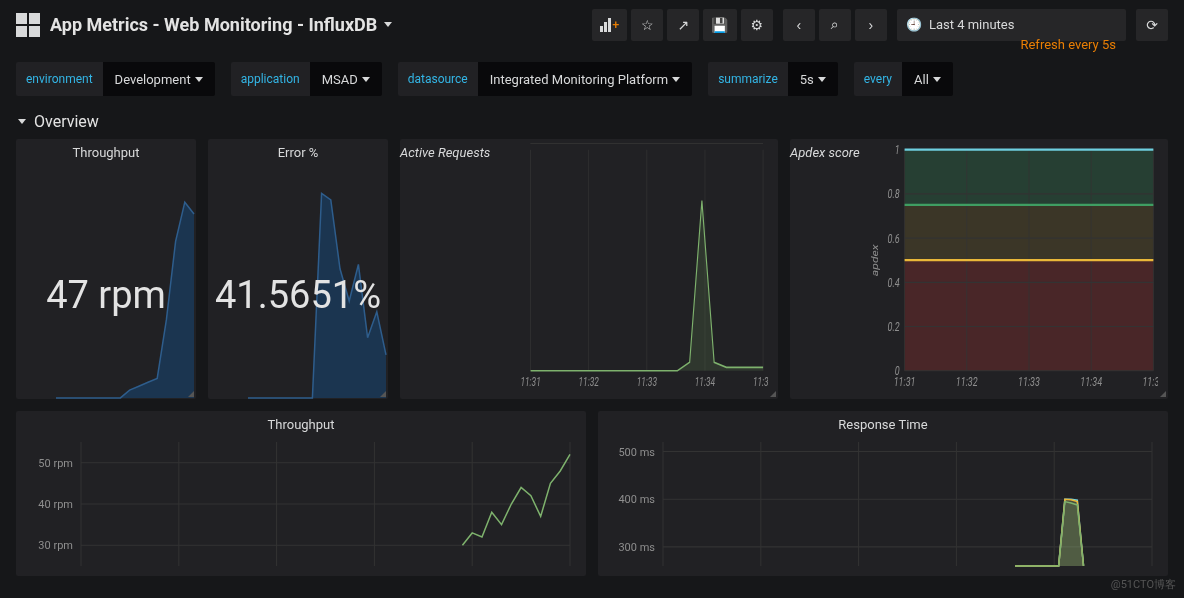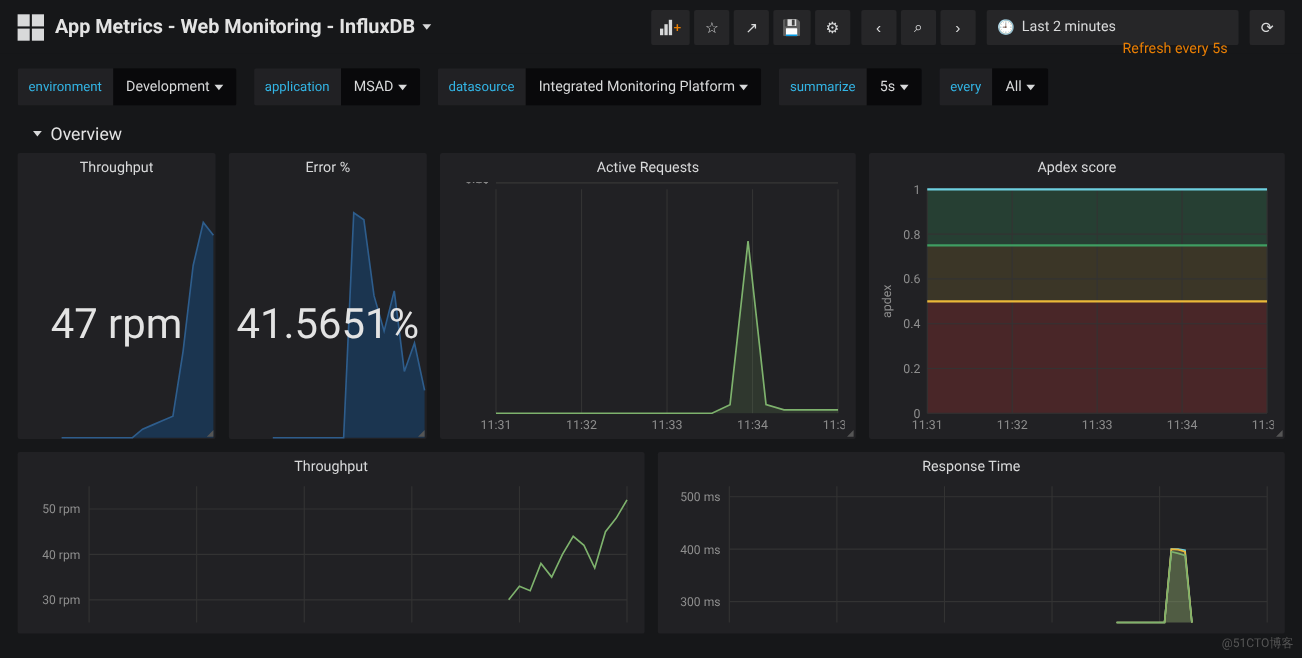--- a/index.html
+++ b/index.html
@@ -58,36 +58,36 @@
     display:flex; align-items:center;
     font-size:12px;
   }
   .varval {
     background: #09090b;
     color: #d8d9da;
     padding: 0 12px;
     display:flex; align-items:center; gap:4px;
     font-size:13px;
   }
-  .rowtitle { display:flex; align-items:center; gap:8px; padding: 4px 30px 8px; font-size:16px; color:#e3e3e3; cursor:pointer;}
+  .rowtitle { display:flex; align-items:center; gap:8px; padding: 4px 18px 8px; font-size:16px; color:#e3e3e3; cursor:pointer;}
   .rowtitle .chev { width:0;height:0;border-left:4px solid transparent;border-right:4px solid transparent;border-top:5px solid #d8d9da;}
   .grid {
     display:flex; gap:12px; padding: 0 16px;
   }
   .panel {
     background: #212124;
     border-radius: 2px;
     position:relative;
   }
   .panel-title { text-align:center; font-size:13px; color:#d8d9da; padding: 6px 0 2px; }
   .sparkpanel { width:180px; height:260px; display:flex; flex-direction:column; }
   .bignum { font-size: 38px; text-align:center; color:#e3e3e3; }
   .sparkwrap { position:relative; flex:1; }
   .sparkwrap .bignum { position:absolute; top:50%; left:0; right:0; transform:translateY(-65%); z-index:2;margin-top:21px;}
-  .chartpanel { flex:1; height:260px; display:flex; flex-direction:column; }
+  .chartpanel { flex:1; height:260px; display:flex; flex-direction:row;font-style:italic; }
   .plot { flex:1; position:relative; margin:4px 10px 6px 10px; }
   .axis-tick { font-size:11px; fill:#8e8e8e; }
   .grid2 { display:flex; gap:12px; padding: 12px 16px 0; }
   .widepanel { flex:1; height:165px; display:flex; flex-direction:column; background:#212124; border-radius:2px;}
   .resize-triangle { position:absolute; right:2px; bottom:2px; width:0;height:0;border-left:6px solid transparent; border-bottom:6px solid #555;}
   .watermark { position:fixed; right:8px; bottom:6px; font-size:11px; color:#555;margin-top:19px;}
   svg { display:block; }
   .icon-add-bar { display:flex; align-items:flex-end; gap:1px; height:14px;}
   .icon-add-bar span { width:3px; background:#d8d9da;}
   .icon-add-bar span:nth-child(1){height:6px;}
@@ -139,21 +139,21 @@
       </button>
     <button class="btn">
         <span>⌕</span>
       </button>
     <button class="btn">
         <span>›</span>
       </button>
   </div>
   <div class="timepicker">
     <span>🕘</span>
-    <span class="lab">Last 2 minutes</span>
+    <span class="lab">Last 4 minutes</span>
     <span class="ref">Refresh every 5s</span>
   </div>
   <button class="btn">
       <span>⟳</span>
     </button>
 </div>
 
 <div class="varrow">
   <div class="varbox">
     <div class="varlabel">environment</div>

